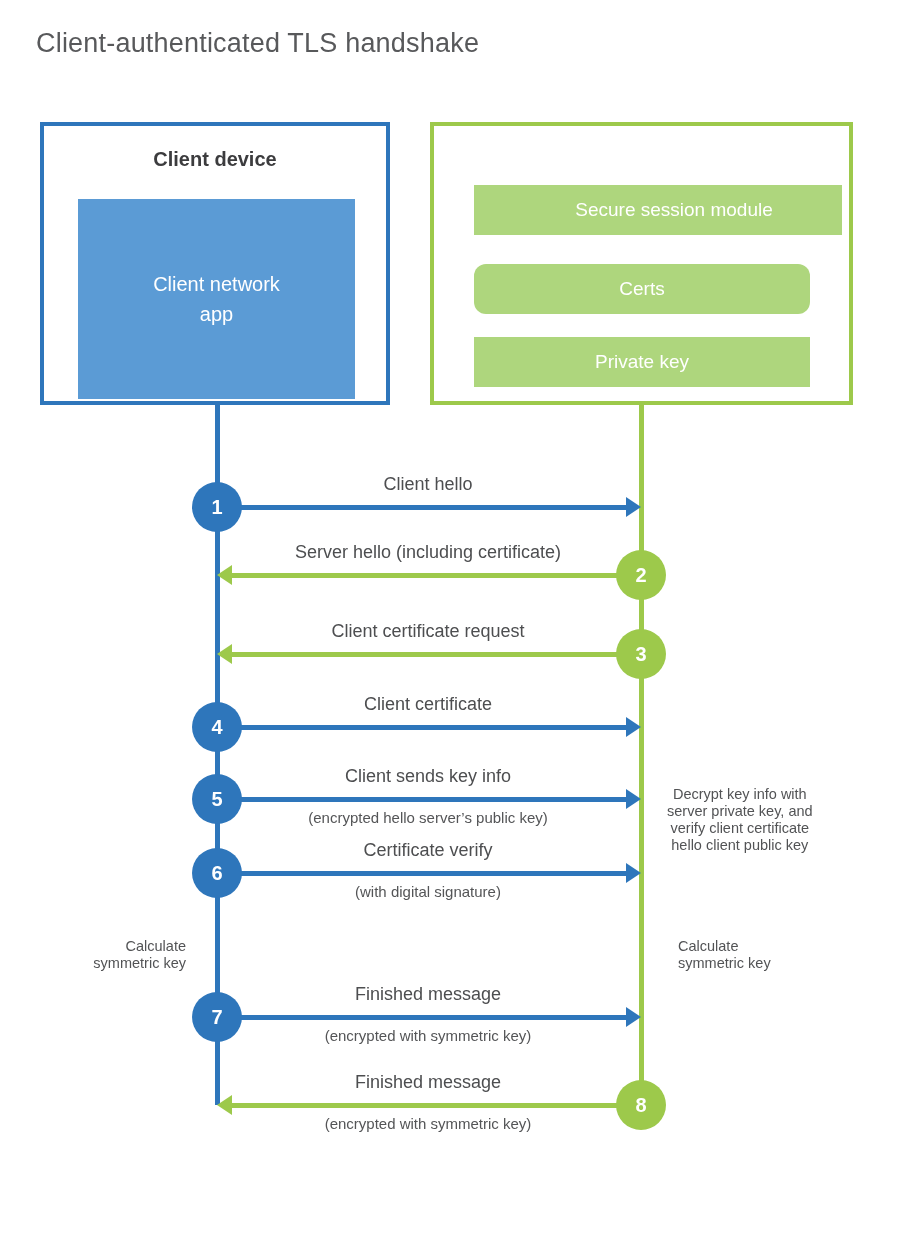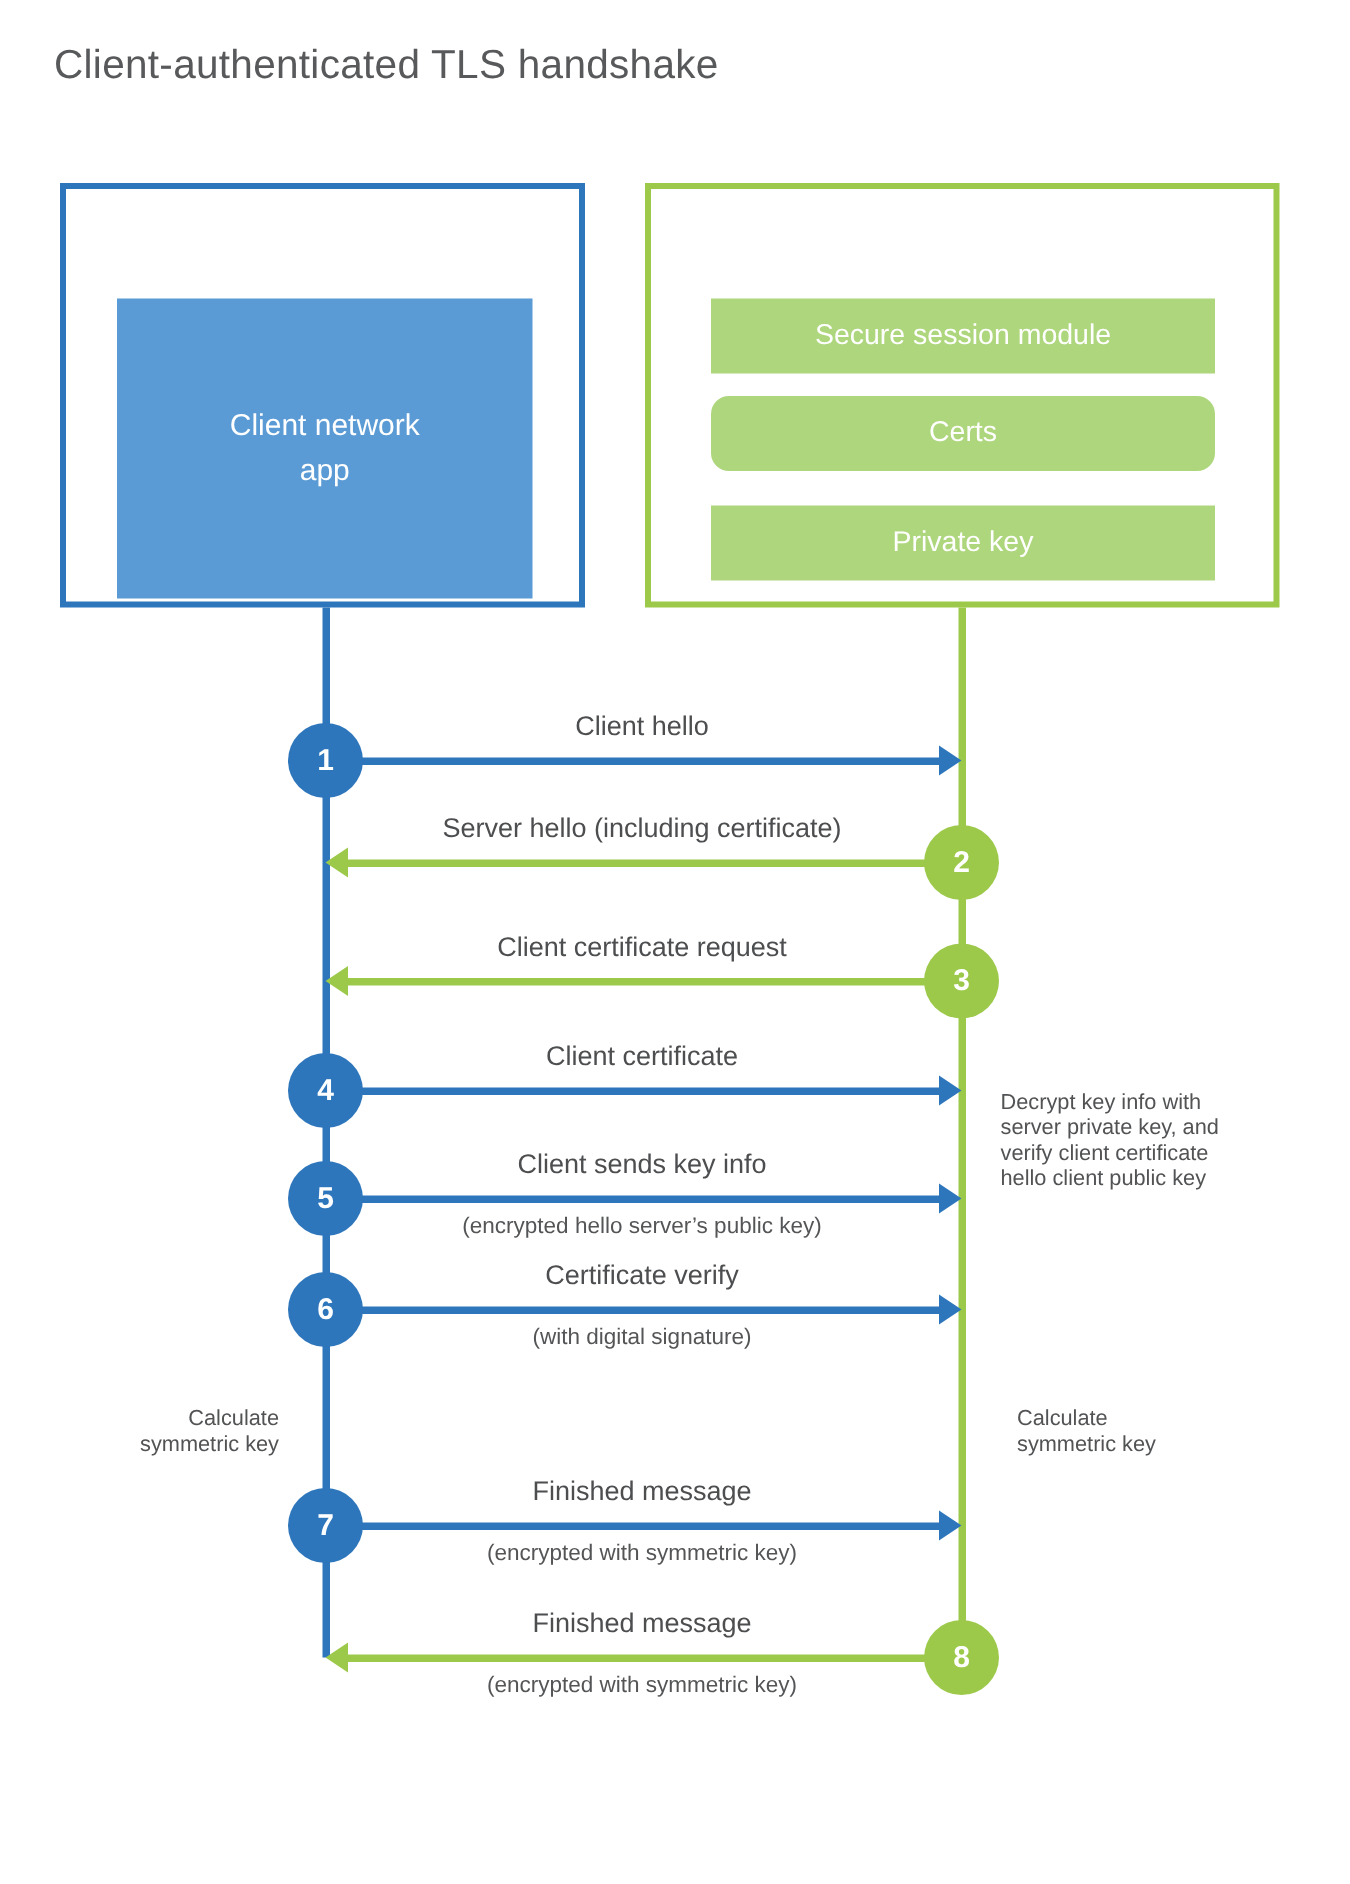--- a/index.html
+++ b/index.html
@@ -33,21 +33,21 @@
     position: absolute; left: 34px; top: 73px; width: 277px; height: 200px;
     background: #5b9bd5; color: #ffffff; font-size: 20px; line-height: 30px;
     display: flex; flex-direction: column; align-items: center; justify-content: center;
     text-align: center;
   }
   .server-bar {
     position: absolute; left: 40px; width: 336px; height: 50px;
     background: #aed67d; color: #ffffff; font-size: 19px;
     display: flex; align-items: center; justify-content: center; text-align: center;
   }
-  .bar1 { top: 73px; } .bar2 { top: 138px; border-radius: 12px; } .bar3 { top: 211px; }
+  .bar1 { top: 59px; padding-left: 32px; } .bar2 { top: 138px; border-radius: 12px; } .bar3 { top: 211px; }
   
   .lifeline { position: absolute; width: 5px; top: 405px; }
   .blue-line { left: 215px; height: 700px; background: #2e76bb; }
   .green-line { left: 639px; height: 724px; background: #9dc94b; }
   
   .msg.blue { --c: #2e76bb; }
   .msg.green { --c: #9dc94b; }
   .shaft { position: absolute; height: 5px; top: calc(var(--y) - 2px); background: var(--c); }
   .right .shaft { left: 217px; width: 409px; }
   .left  .shaft { left: 231px; width: 410px; }
@@ -69,32 +69,33 @@
   .label {
     position: absolute; left: 198px; width: 460px; text-align: center;
     top: calc(var(--y) - 33px); font-size: 18px; color: #4d4e50;
   }
   .sublabel {
     position: absolute; left: 198px; width: 460px; text-align: center;
     top: calc(var(--y) + 10px); font-size: 15px; color: #545557;
   }
   
   .note { position: absolute; font-size: 14.5px; line-height: 17px; color: #525355; }
-  .decrypt-note { left: 667px; top: 727px; }
+  .decrypt-note { left: 667px; top: 786px; text-align: center; }
   .calc-left  { left: 66px; top: 938px; width: 120px; text-align: right; }
   .calc-right { left: 678px; top: 938px; text-align: left; }
 </style>
 </head>
 <body>
 
 <div class="canvas">
 
   <h1 class="title">Client-authenticated TLS handshake</h1>
 
   <div class="box client-box">
+    <div class="box-heading">Client device</div>
     <div class="client-app">
       <div>Client network</div>
       <div>app</div>
     </div>
   </div>
 
   <div class="box server-box">
     <div class="server-bar bar1">Secure session module</div>
     <div class="server-bar bar2">Certs</div>
     <div class="server-bar bar3">Private key</div>

